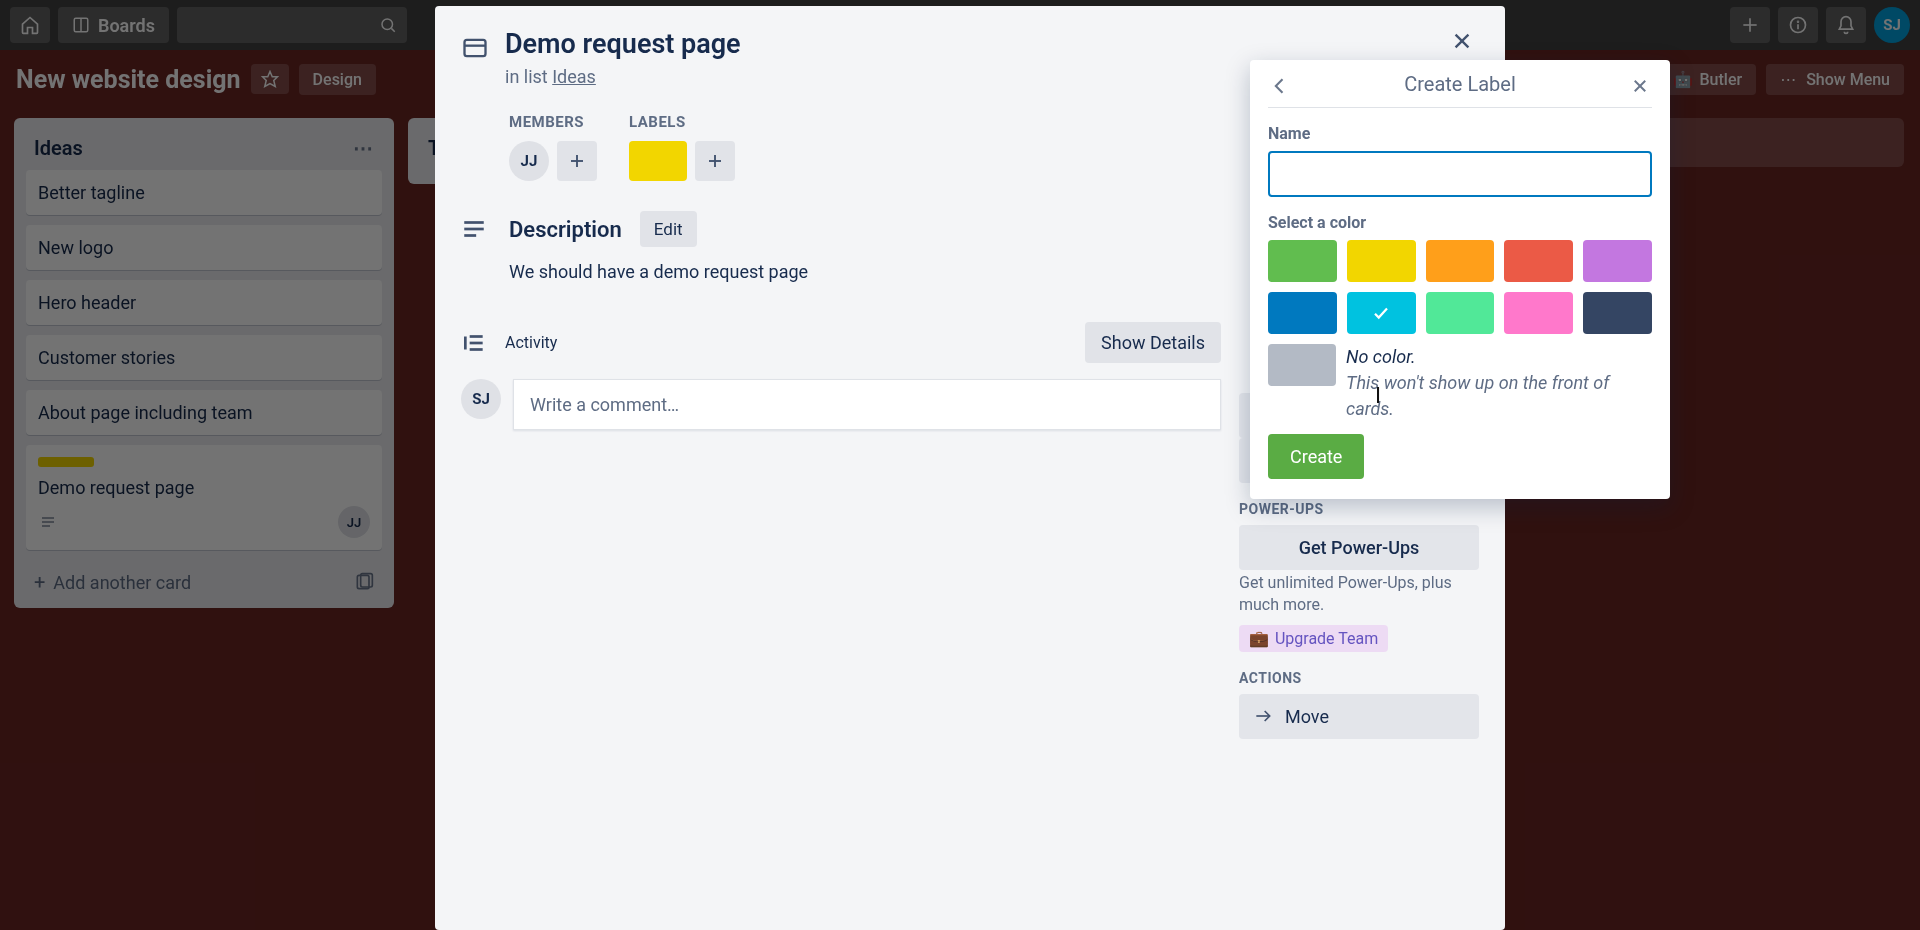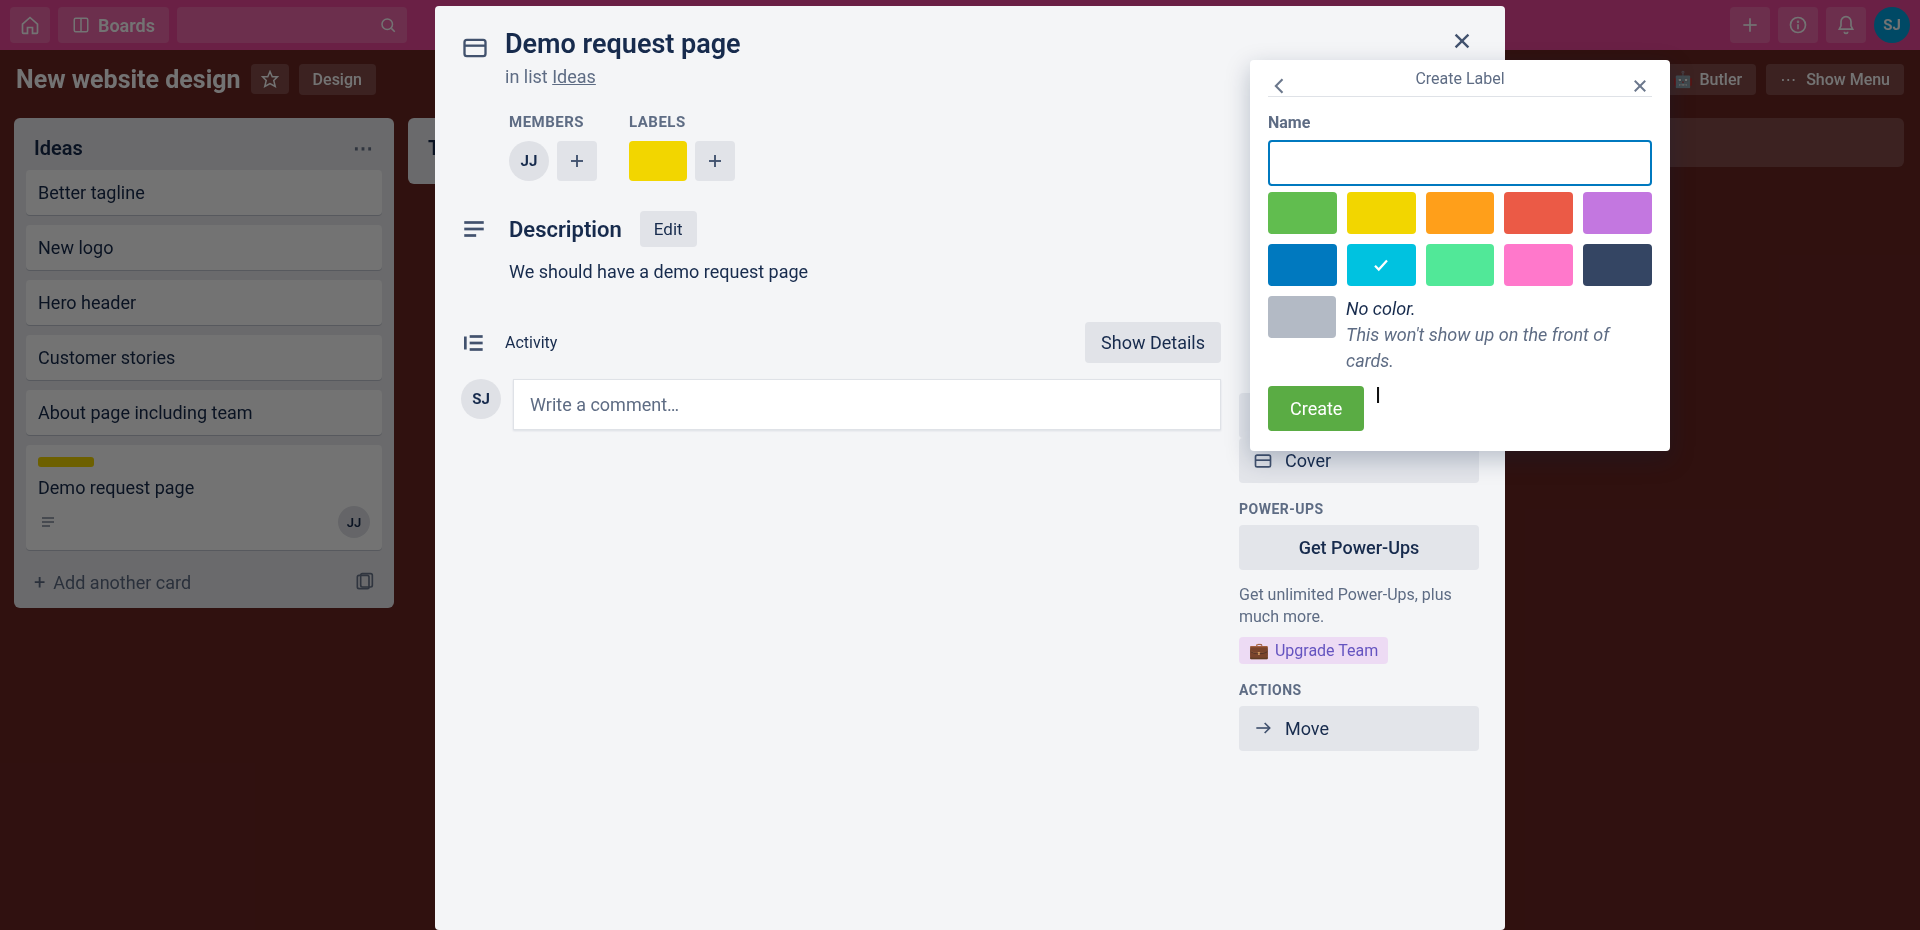--- a/index.html
+++ b/index.html
@@ -15,21 +15,21 @@
 .backdrop {
   position: absolute;
   inset: 0;
   background: rgba(0,0,0,0.55);
   z-index: 10;
 }
 
 
 .topbar {
   position:absolute; top:0; left:0; right:0; height:50px;
-  background: #ec4899;
+  background: #404040;
   display:flex; align-items:center; padding:0 10px; gap:8px; z-index:2;
 }
 .topbar .icon-btn {
   width:40px; height:36px; border-radius:4px; background: rgba(255,255,255,0.18);
   display:flex; align-items:center; justify-content:center; color:#fff; cursor:pointer;
 }
 .topbar .boards-btn {
   width:auto; padding:0 14px; gap:8px; font-weight:600; font-size:18px;
 }
 .topbar .search {
@@ -127,32 +127,32 @@
 .comment-row{ display:flex; gap:12px; margin-top:16px; margin-left:-48px;}
 .comment-avatar{ width:40px;height:40px;border-radius:50%;background:#dfe1e6;
   display:flex;align-items:center;justify-content:center;font-weight:700;font-size:15px;}
 .comment-input{ flex:1; background:#fff; border:1px solid rgba(9,30,66,.13); border-radius:0;
   box-shadow:0 1px 2px rgba(9,30,66,.1); padding:14px 16px; font-size:18px; color:#5e6c84; }
 
 .side-h{ font-size:14px; font-weight:700; color:#5e6c84; letter-spacing:0.5px; margin:18px 0 8px; }
 .side-btn{ background:rgba(9,30,66,.07); border-radius:4px; padding:12px 14px;
   display:flex; align-items:center; gap:12px; font-size:18px; color:#172b4d; cursor:pointer;}
 .side-btn.center{ justify-content:center; font-weight:500; }
-.side-note{ color:#5e6c84; font-size:16px; margin-top:14px; line-height:1.4; }
+.side-note{ color:#5e6c84; font-size:16px; margin-top:2px; line-height:1.4; }
 .upgrade{ display:inline-flex; align-items:center; gap:6px; background:#eddbf4; color:#6554c0;
   padding:4px 10px; border-radius:4px; font-size:16px; margin-top:8px;}
 
 
 .popover {
   position:absolute; top:60px; left:1250px; width:420px;
   background:#fff; border-radius:4px; box-shadow:0 8px 24px rgba(9,30,66,.25);
   z-index:50; padding:0 18px 20px;
 }
-.pop-head{ height:37px; display:flex; align-items:center; justify-content:center;
-  border-bottom:1px solid rgba(9,30,66,.13); position:relative; color:#5e6c84; font-size:16px;}
+.pop-head{ height:48px; display:flex; align-items:center; justify-content:center;
+  border-bottom:1px solid rgba(9,30,66,.13); position:relative; color:#5e6c84; font-size:20px;}
 .pop-back, .pop-x{ position:absolute; top:10px; width:32px;height:32px;
   display:flex;align-items:center;justify-content:center;color:#6b778c;cursor:pointer;font-size:20px;}
 .pop-back{ left:-4px; }
 .pop-x{ right:-4px; }
 .pop-label{ font-size:16px; font-weight:700; color:#5e6c84; margin:16px 0 8px; }
 .name-input{ width:100%; height:46px; border:2px solid #0079bf; border-radius:4px;
   padding:0 12px; font-size:18px; outline:none; }
 .colors{ display:grid; grid-template-columns:repeat(5, 1fr); gap:10px; margin-top:6px;}
 .col{ height:42px; border-radius:4px; cursor:pointer; display:flex; align-items:center; justify-content:center; color:#fff;}
 .nocolor-row{ display:flex; gap:10px; margin-top:10px;font-style:italic; }
@@ -411,20 +411,21 @@
     <span>Create Label</span>
     <span class="pop-x">
       <svg width="18" height="18" viewBox="0 0 24 24" fill="none" stroke="#6b778c" stroke-width="2.5">
           <line x1="5" y1="5" x2="19" y2="19"></line>
           <line x1="19" y1="5" x2="5" y2="19"></line>
         </svg>
     </span>
   </div>
   <div class="pop-label">Name</div>
   <input class="name-input" style="">
+  <div class="pop-label">Select a color</div>
   <div class="colors" id="colors">
       <div class="col" style="background: rgb(97, 189, 79);"></div>
       <div class="col" style="background: rgb(242, 214, 0);"></div>
       <div class="col" style="background: rgb(255, 159, 26);"></div>
       <div class="col" style="background: rgb(235, 90, 70);"></div>
       <div class="col" style="background: rgb(195, 119, 224);"></div>
       <div class="col" style="background: rgb(0, 121, 191);"></div>
       <div class="col" style="background: rgb(0, 194, 224);">
         <svg width="18" height="18" viewBox="0 0 24 24" fill="none" stroke="#fff" stroke-width="3">
           <polyline points="4 13 9 18 20 6"></polyline>

